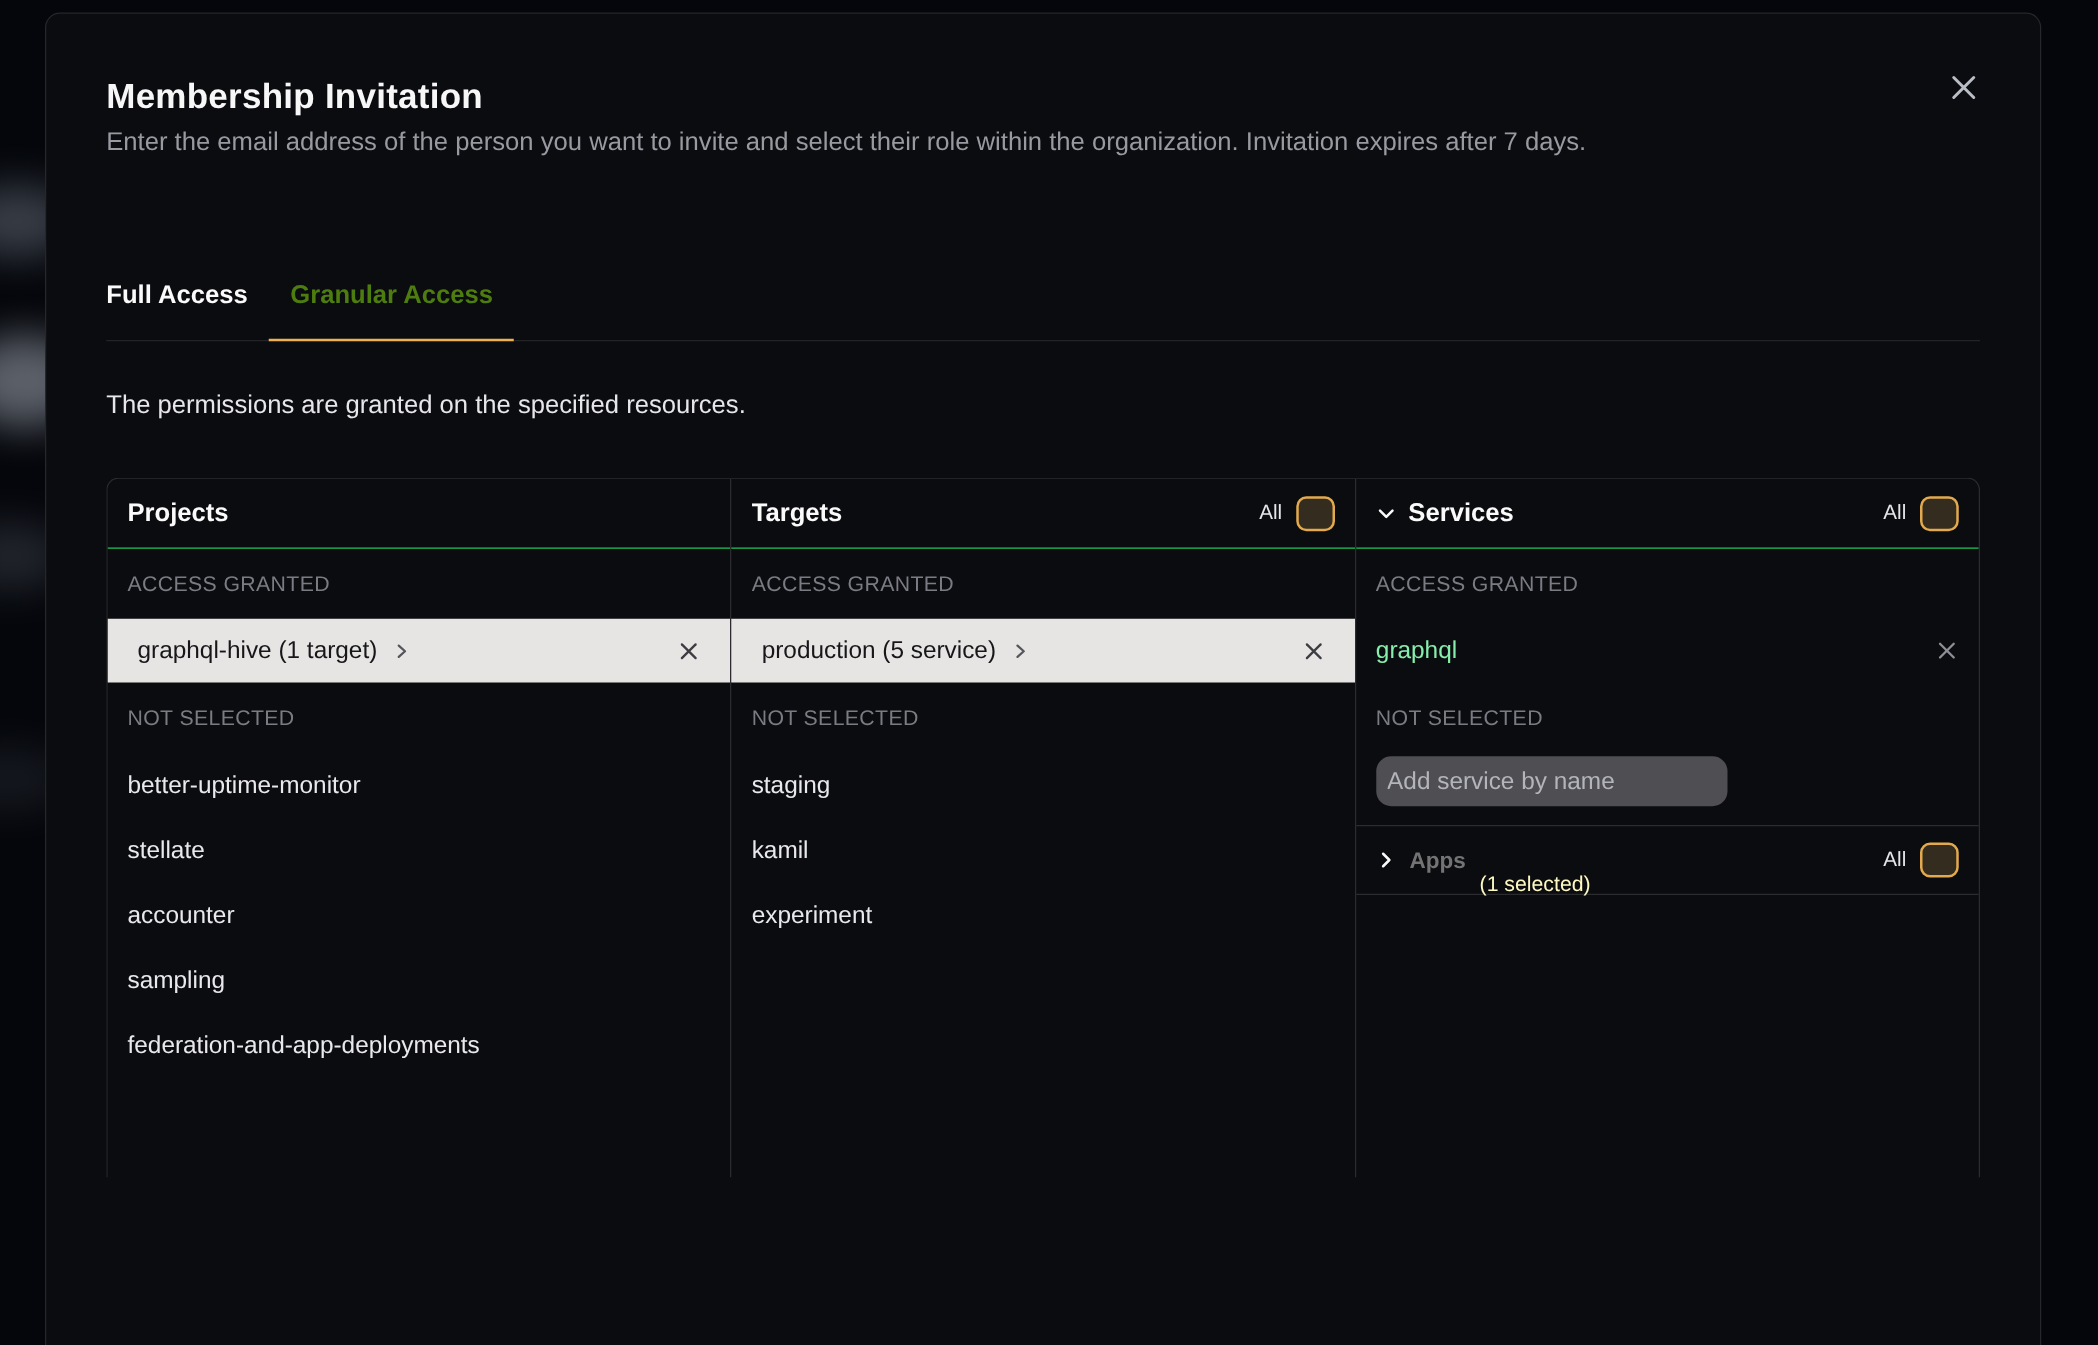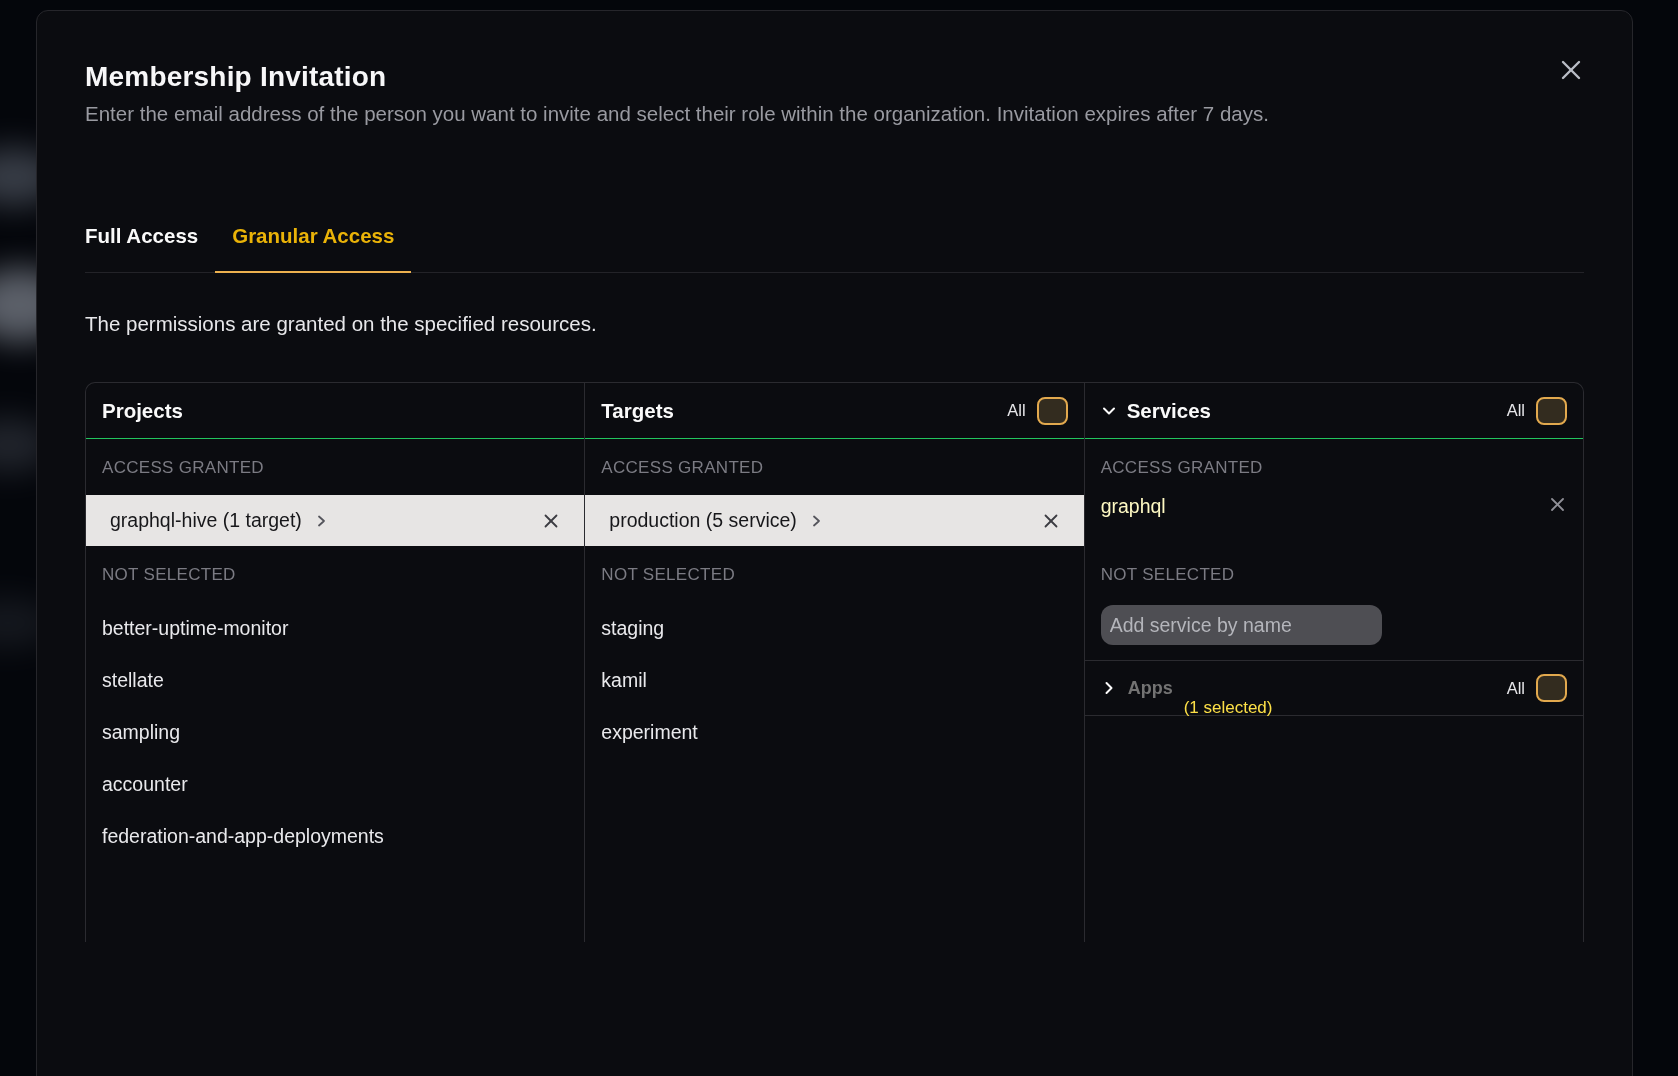--- a/index.html
+++ b/index.html
@@ -59,21 +59,21 @@
 
   .tabs { margin-top: 93px; display: flex; border-bottom: 1px solid #232328; }
   .tab {
     position: relative;
     padding: 0 17px 24px 17px;
     font-size: 20.5px; font-weight: 700; color: #fafafa;
     background: none; border: none; cursor: pointer;
     font-family: "Liberation Sans", sans-serif;
   }
   .tab:first-child { padding-left: 0; }
-  .tab.active { color: #eab308; }
+  .tab.active { color: #4d7c0f; }
   .tab.active::after {
     content: ""; position: absolute; left: 0; right: 0; bottom: -1px;
     height: 2px; background: #edb14f;
   }
 
   .perm-note { margin-top: 39px; font-size: 20.5px; color: #e7e7ea; }
 
   .resource-table {
     margin-top: 46px;
     border: 1px solid #2b2b30; border-bottom: none;
@@ -107,23 +107,23 @@
     height: 51px; flex: 0 0 51px;
     background: #e7e5e4;
     display: flex; align-items: center; gap: 12px;
     padding: 0 24px;
     font-size: 19.5px; color: #17171a;
     cursor: pointer;
   }
   .row-selected .remove-x { margin-left: auto; display: flex; cursor: pointer; }
   .row-plain {
     height: 51px; flex: 0 0 51px;
-    display: flex; align-items: flex-start; gap: 12px;
-    padding: 0 16px;
-    font-size: 19.5px; color: #fef9c3;
+    display: flex; align-items: center; gap: 12px;
+    padding: 0 16px;
+    font-size: 19.5px; color: #86efac;
   }
   .row-plain .remove-x { margin-left: auto; display: flex; cursor: pointer; }
   .item {
     height: 52px; flex: 0 0 52px;
     display: flex; align-items: center;
     padding: 0 16px;
     font-size: 19.5px; color: #e9e9ec;
     cursor: pointer;
   }
   .add-service-input {
@@ -138,21 +138,21 @@
   }
   .add-service-input::placeholder { color: #b4b5bb; opacity: 1; }
   .apps-row {
     border-top: 1px solid #2b2b30; border-bottom: 1px solid #2b2b30;
     height: 56px; flex: 0 0 56px;
     display: flex; align-items: center; gap: 11px;
     padding: 0 16px;
     cursor: pointer;
   }
   .apps-label { font-size: 18px; font-weight: 700; color: #737373; }
-  .apps-count { font-size: 17px; color: #fde047; margin-top: 40px; }
+  .apps-count { font-size: 17px; color: #fef9c3; margin-top: 40px; }
   .apps-row .spacer { flex: 1; }
   svg { display: block; }
 </style>
 </head>
 <body>
 
 <div class="smudge s1"></div>
 <div class="smudge s2"></div>
 <div class="smudge s3"></div>
 <div class="smudge s4"></div>
@@ -196,22 +196,22 @@
         <span class="remove-x">
           <svg width="18" height="18" viewBox="0 0 18 18">
             <line x1="3.5" y1="3.5" x2="14.5" y2="14.5" stroke="#3c3c42" stroke-width="1.8" stroke-linecap="round"></line>
             <line x1="14.5" y1="3.5" x2="3.5" y2="14.5" stroke="#3c3c42" stroke-width="1.8" stroke-linecap="round"></line>
           </svg>
         </span>
       </div>
       <div class="section-label">NOT SELECTED</div>
       <div class="item">better-uptime-monitor</div>
       <div class="item">stellate</div>
+      <div class="item">accounter</div>
       <div class="item">sampling</div>
-      <div class="item">accounter</div>
       <div class="item">federation-and-app-deployments</div>
     </div>
 
     <div class="col">
       <div class="col-header">
         <span>Targets</span>
         <span class="spacer"></span>
         <span class="all-toggle">
           <span>All</span>
           <span class="checkbox"></span>

